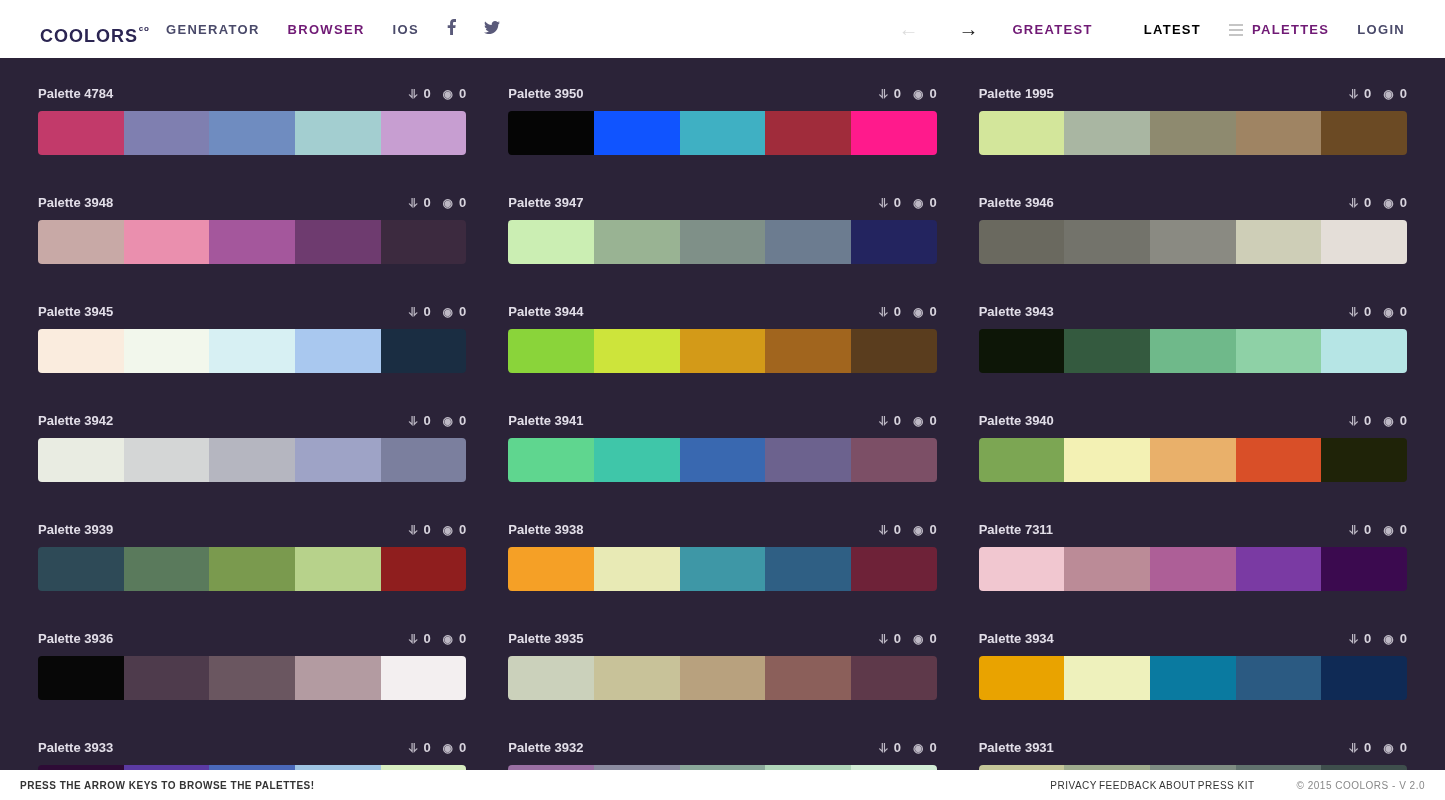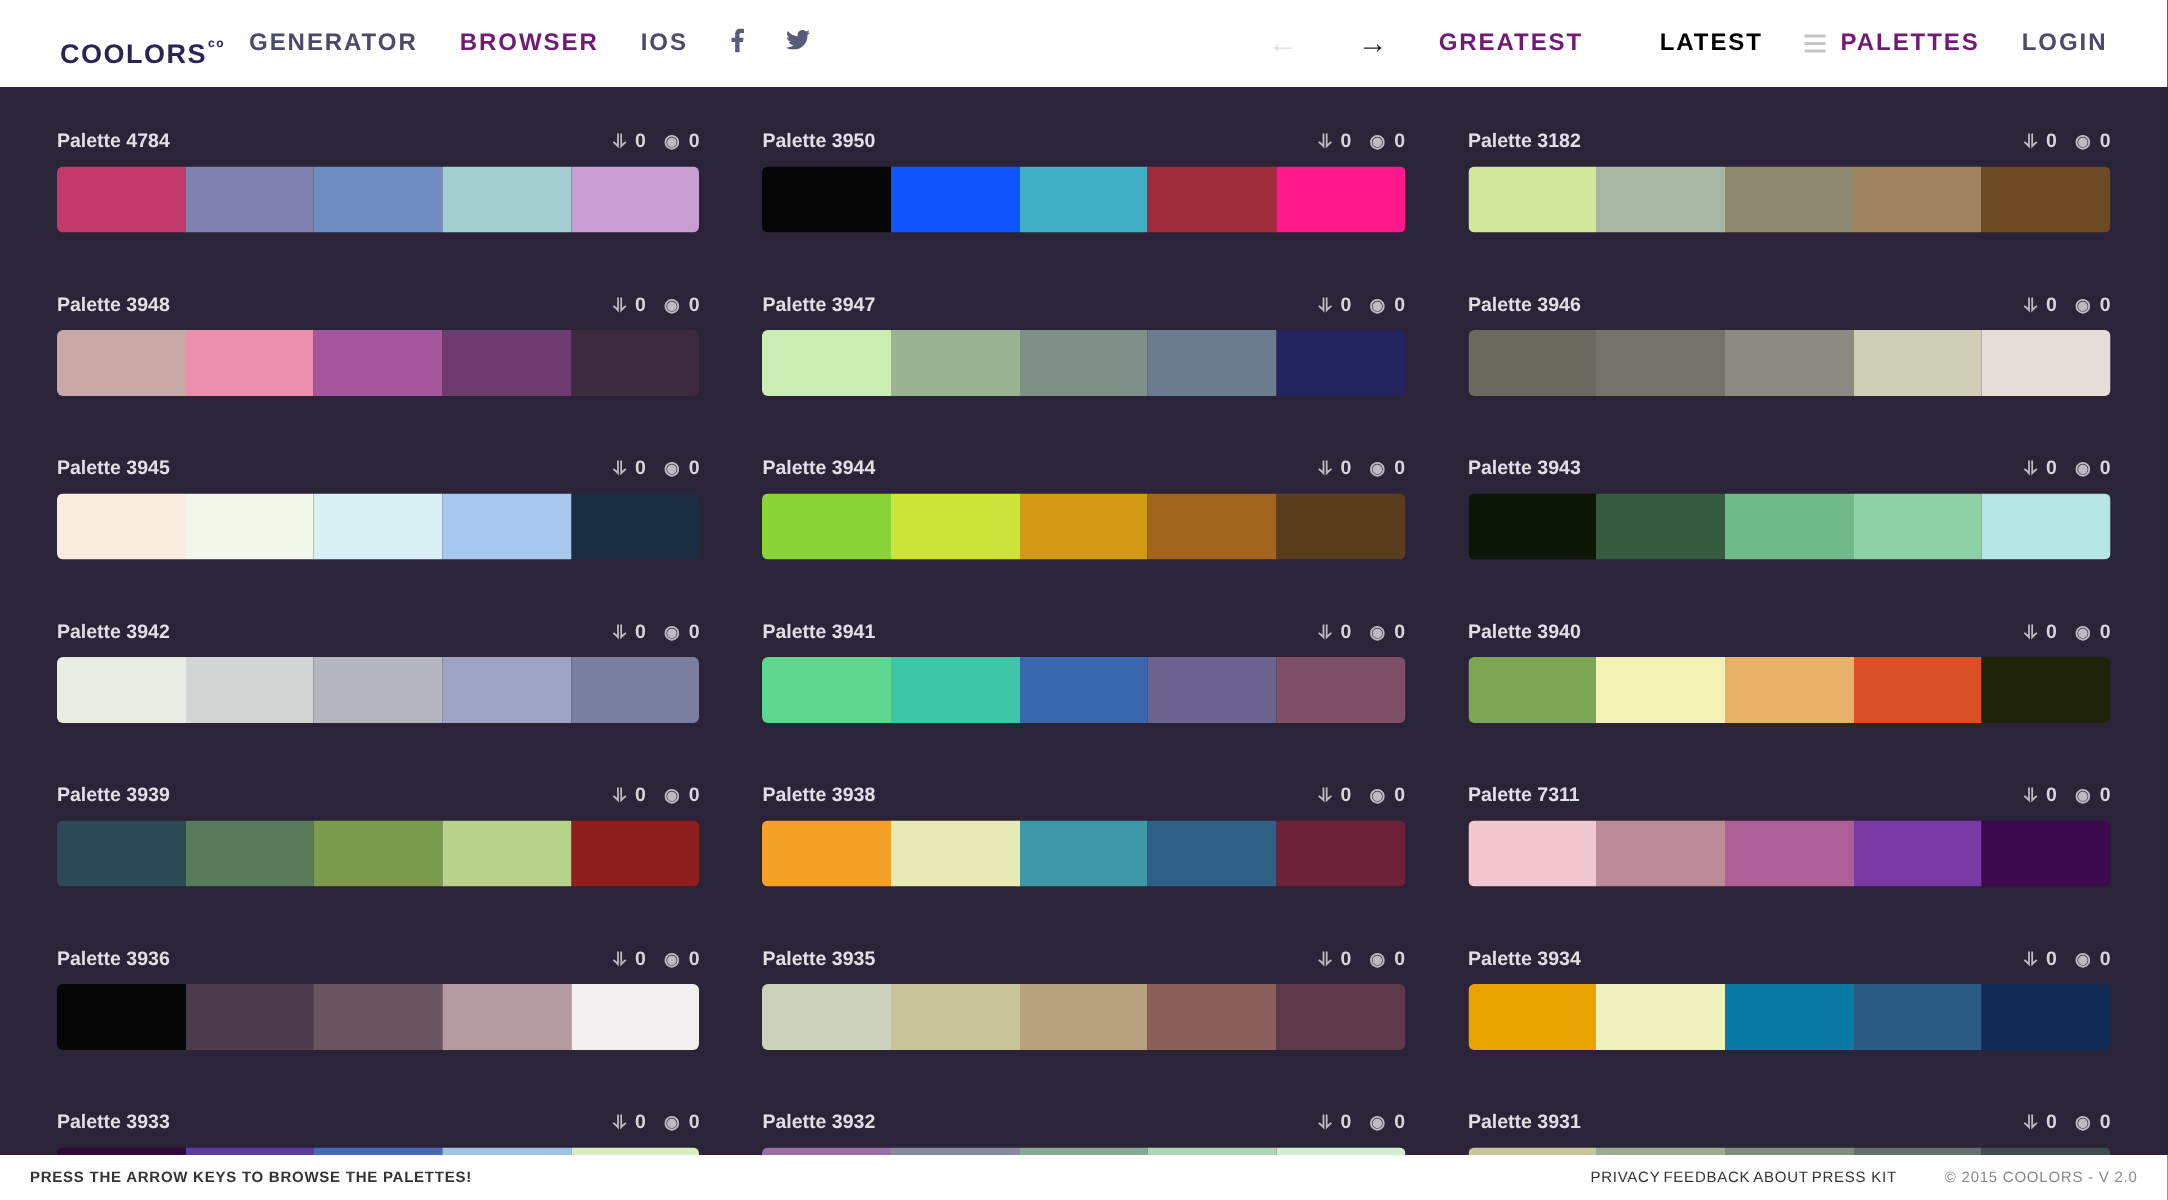--- a/index.html
+++ b/index.html
@@ -1,41 +1,41 @@
 <!DOCTYPE html>
 <html><head>
 <meta charset="utf-8">
 <style>
 * { margin: 0; padding: 0; box-sizing: border-box; }
 body { font-family: -apple-system, BlinkMacSystemFont, "Segoe UI", Helvetica, Arial, sans-serif; background: #2b2338; width: 1445px; height: 800px; overflow: hidden; }
 .header { height: 58px; background: #fff; display: flex; align-items: center; padding: 0 40px; justify-content: space-between; }
 .header-left, .header-right { display: flex; align-items: center; gap: 28px; }
 .logo { font-weight: 900; font-size: 18px; letter-spacing: 1px; color: #2b2552; position: relative; margin-top: 15px; }
 .logo sup { font-size: 8px; position: absolute; top: -2px; right: -12px; }
-.nav-link { font-size: 16px; font-weight: 700; letter-spacing: 1.3px; color: #4a4a6a; cursor: pointer; }
+.nav-link { font-size: 13px; font-weight: 700; letter-spacing: 1.3px; color: #4a4a6a; cursor: pointer; }
 .nav-link.muted { color: #701a75; }
 .nav-link.active { color: #000; padding-left: 23px; }
 .social-icon { font-size: 16px; color: #5a5a7a; cursor: pointer; }
 .arrow-btn { font-size: 20px; color: #222; cursor: pointer; padding: 0 6px; }
 .arrow-btn.disabled { color: #ddd; }
 .menu-icon { display: inline-flex; flex-direction: column; gap: 3px; margin-right: 4px; vertical-align: middle; }
 .menu-icon span { display: block; width: 14px; height: 2px; background: #c5c5c5; }
 .content { padding: 28px 38px 0 38px; height: 712px; overflow: hidden; }
 .grid { display: grid; grid-template-columns: repeat(3, 1fr); gap: 40px 42px; }
 .palette-card { }
 .palette-header { display: flex; justify-content: space-between; align-items: center; margin-bottom: 10px; color: #e2dee8; font-size: 13px; font-weight: 600; }
 .palette-stats { display: flex; align-items: center; gap: 6px; font-size: 13px; color: #d8d4de; }
 .stat-icon { font-size: 12px; opacity: 0.85; }
 .swatches { display: flex; height: 44px; border-radius: 4px; overflow: hidden; }
 .swatch { flex: 1; }
 .footer { position: absolute; bottom: 0; left: 0; right: 0; height: 30px; background: #fff; display: flex; align-items: center; justify-content: space-between; padding: 0 20px; font-size: 10px; letter-spacing: 0.5px; color: #333; }
 .footer-left { font-weight: 600; }
 .footer-right { display: flex; gap: 2px; align-items: center; }
 .footer-link { cursor: pointer; font-weight: 500; }
-.footer-copy { color: #888; margin-left: 30px; }
+.footer-copy { color: #888; margin-left: 40px; }
 </style>
 </head>
 <body>
 
 <div class="header">
   <div class="header-left">
     <span class="logo">
       <span>COOLORS</span><sup>co</sup>
     </span>
     <span class="nav-link">GENERATOR</span>
@@ -102,21 +102,21 @@
         <div class="swatches">
           <div class="swatch" style="background: rgb(5, 5, 5);"></div>
           <div class="swatch" style="background: rgb(16, 84, 255);"></div>
           <div class="swatch" style="background: rgb(63, 176, 195);"></div>
           <div class="swatch" style="background: rgb(160, 44, 59);"></div>
           <div class="swatch" style="background: rgb(255, 26, 140);"></div>
         </div>
       </div>
       <div class="palette-card">
         <div class="palette-header">
-          <span>Palette 3182</span>
+          <span>Palette 1995</span>
           <span class="palette-stats">
             <span class="stat-icon">⥥</span>
             <span>0</span>
             <span class="stat-icon" style="margin-left:6px">◉</span>
             <span>0</span>
           </span>
         </div>
         <div class="swatches">
           <div class="swatch" style="background: rgb(211, 230, 155);"></div>
           <div class="swatch" style="background: rgb(169, 182, 162);"></div>

